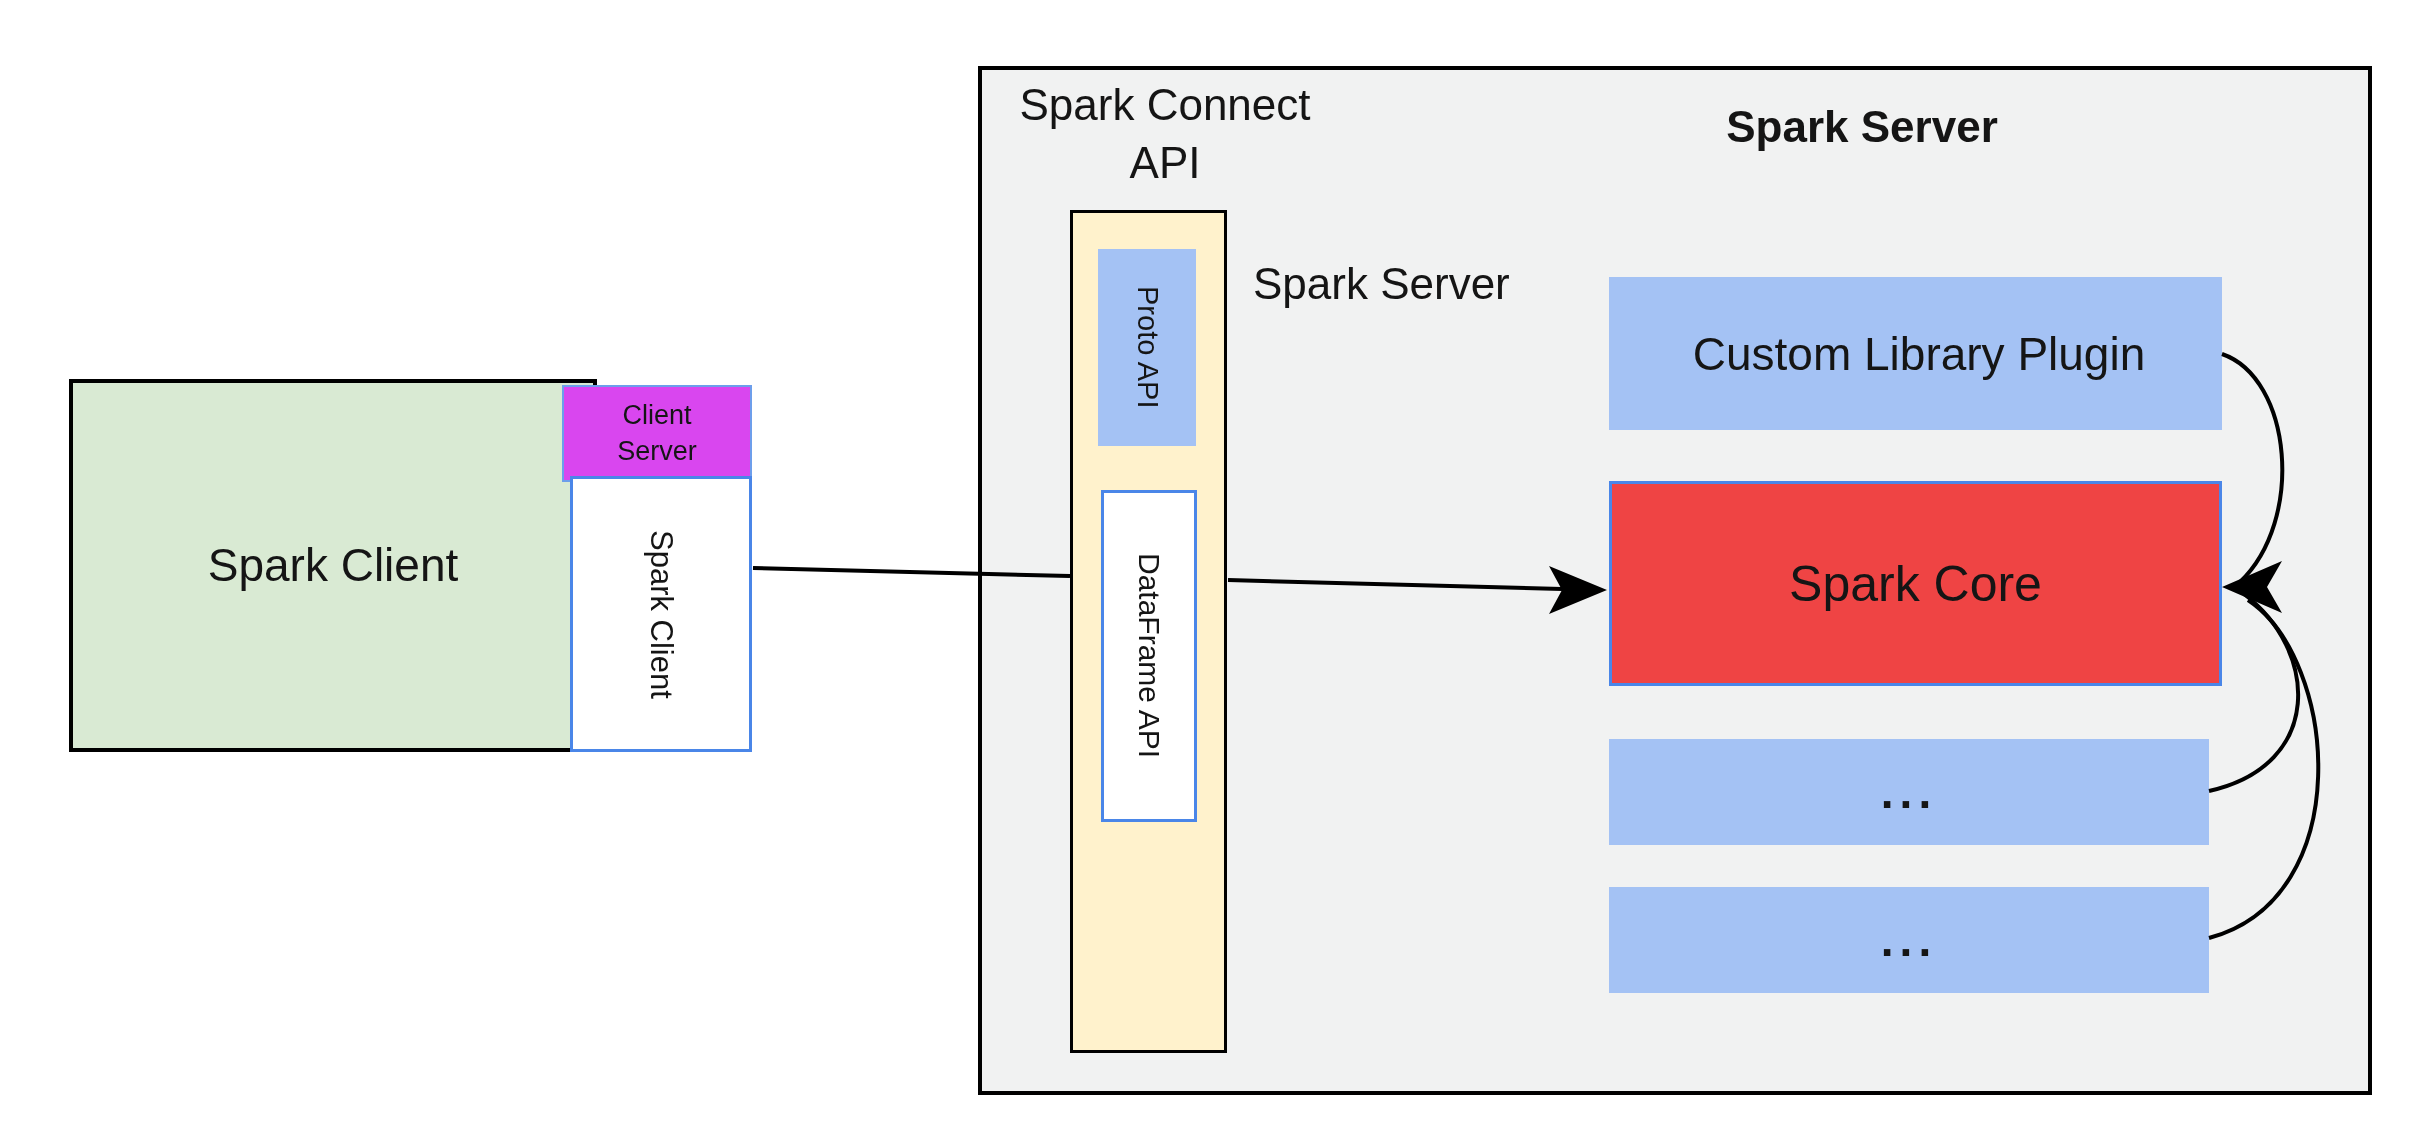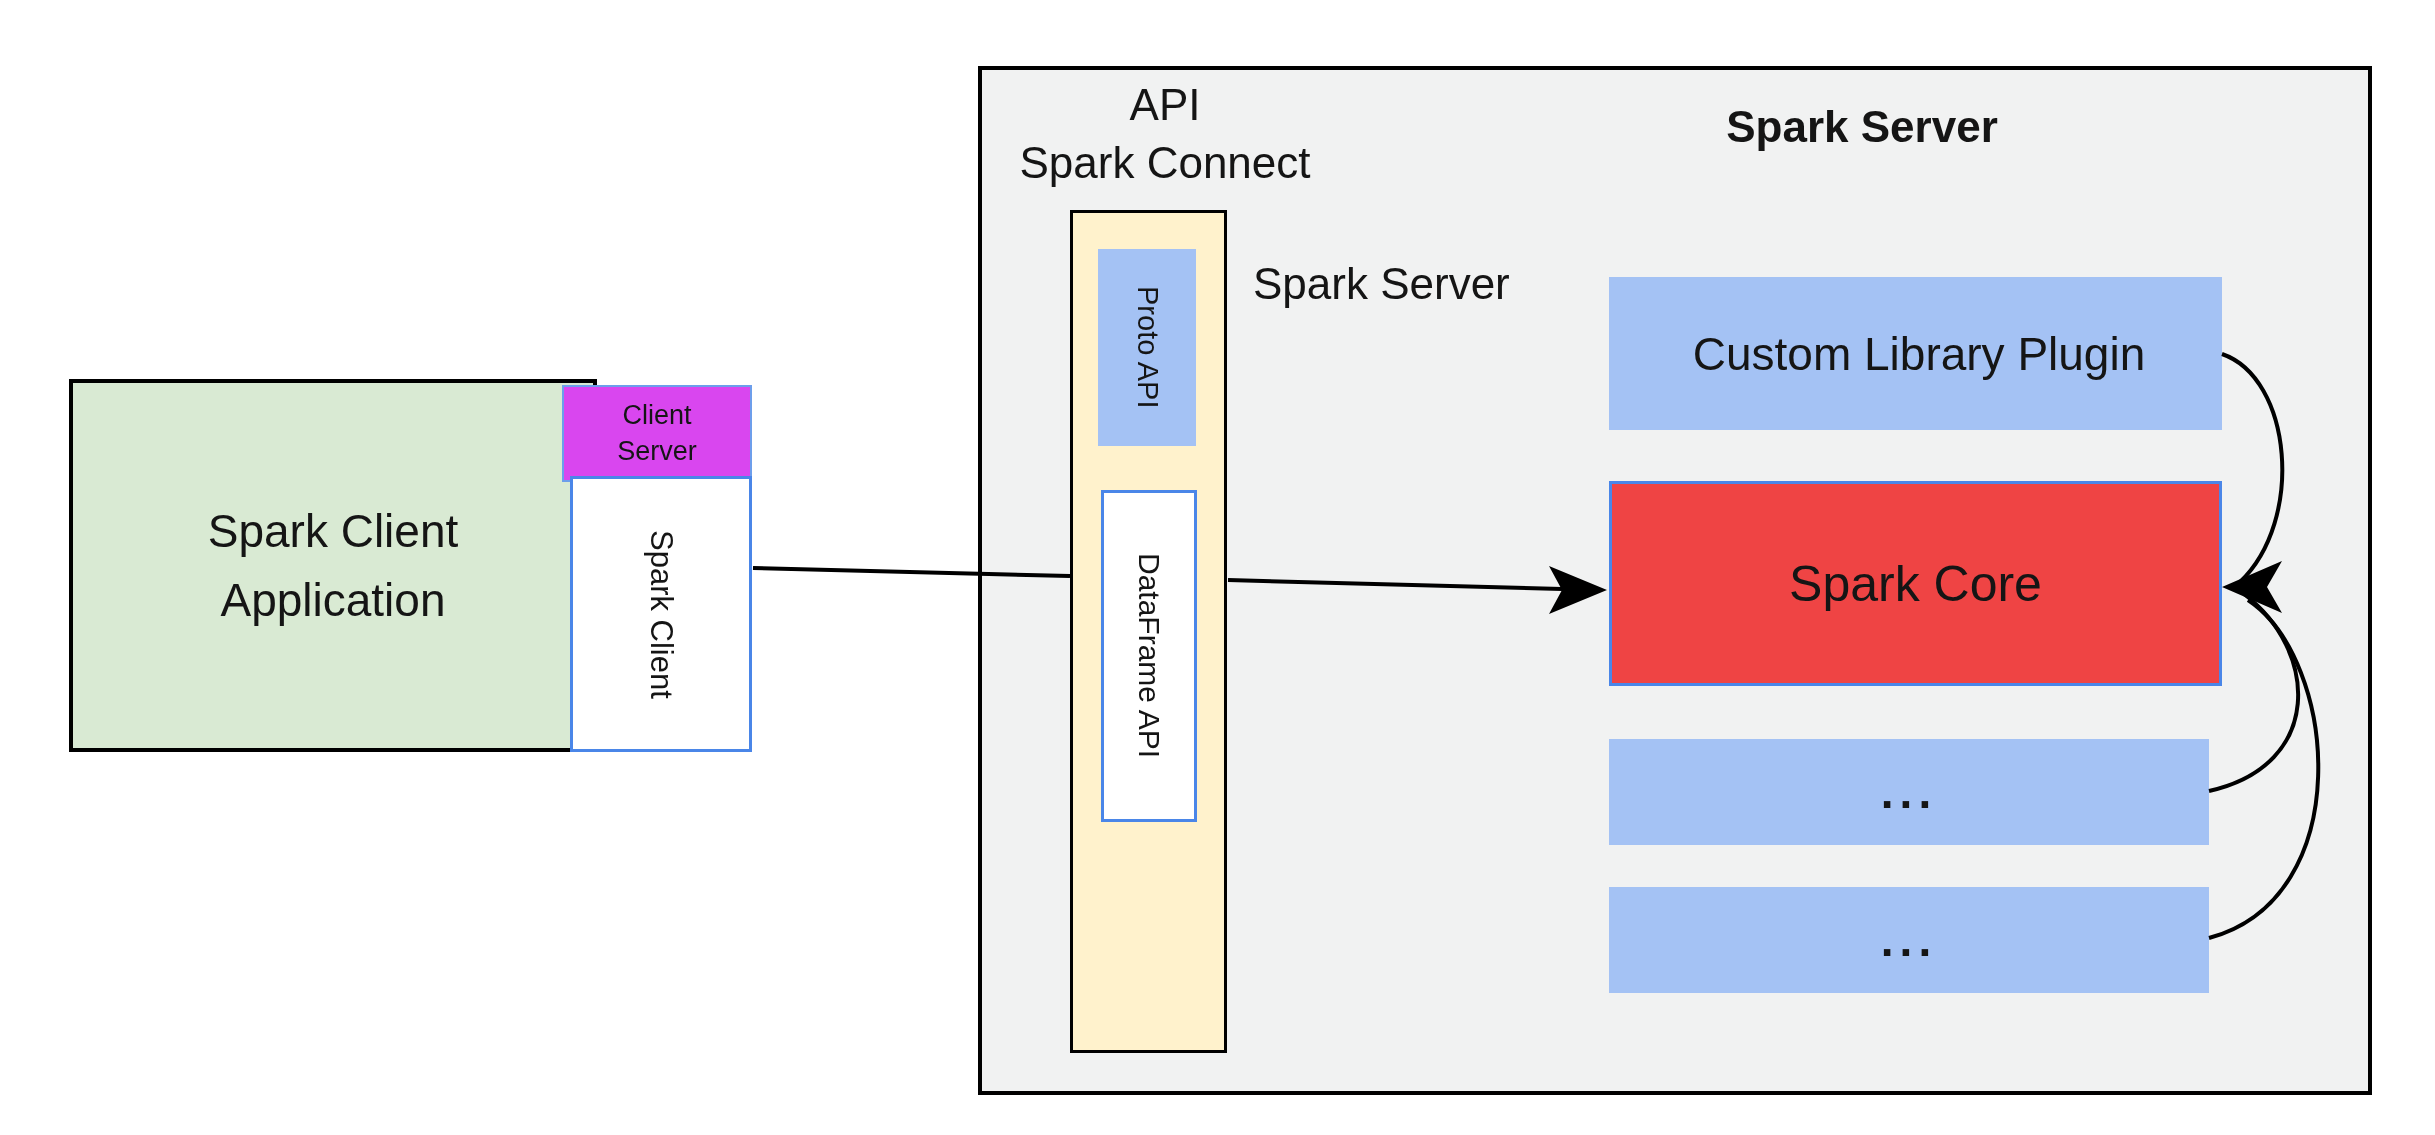--- a/index.html
+++ b/index.html
@@ -135,38 +135,37 @@
 </head>
 <body>
 
 <div id="canvas">
 
   <div class="abs gray-box"></div>
 
   <div class="abs green-box">
     <div class="lbl">
       <div>Spark Client</div>
-      <div>Application</div>
     </div>
   </div>
 
   <div class="abs pkg-box">
     <div class="lbl">
       <div>Client</div>
       <div>Server</div>
     </div>
   </div>
 
   <div class="abs spark-client-box">
     <span class="vtext">Spark Client</span>
   </div>
 
   <div class="abs connect-title">
+    <div>Spark Connect</div>
     <div>API</div>
-    <div>Spark Connect</div>
   </div>
 
   <div class="abs server-title">Spark Server</div>
 
   <div class="abs yellow-box"></div>
 
   <div class="abs proto-box">
     <span class="vtext">Proto API</span>
   </div>
 

